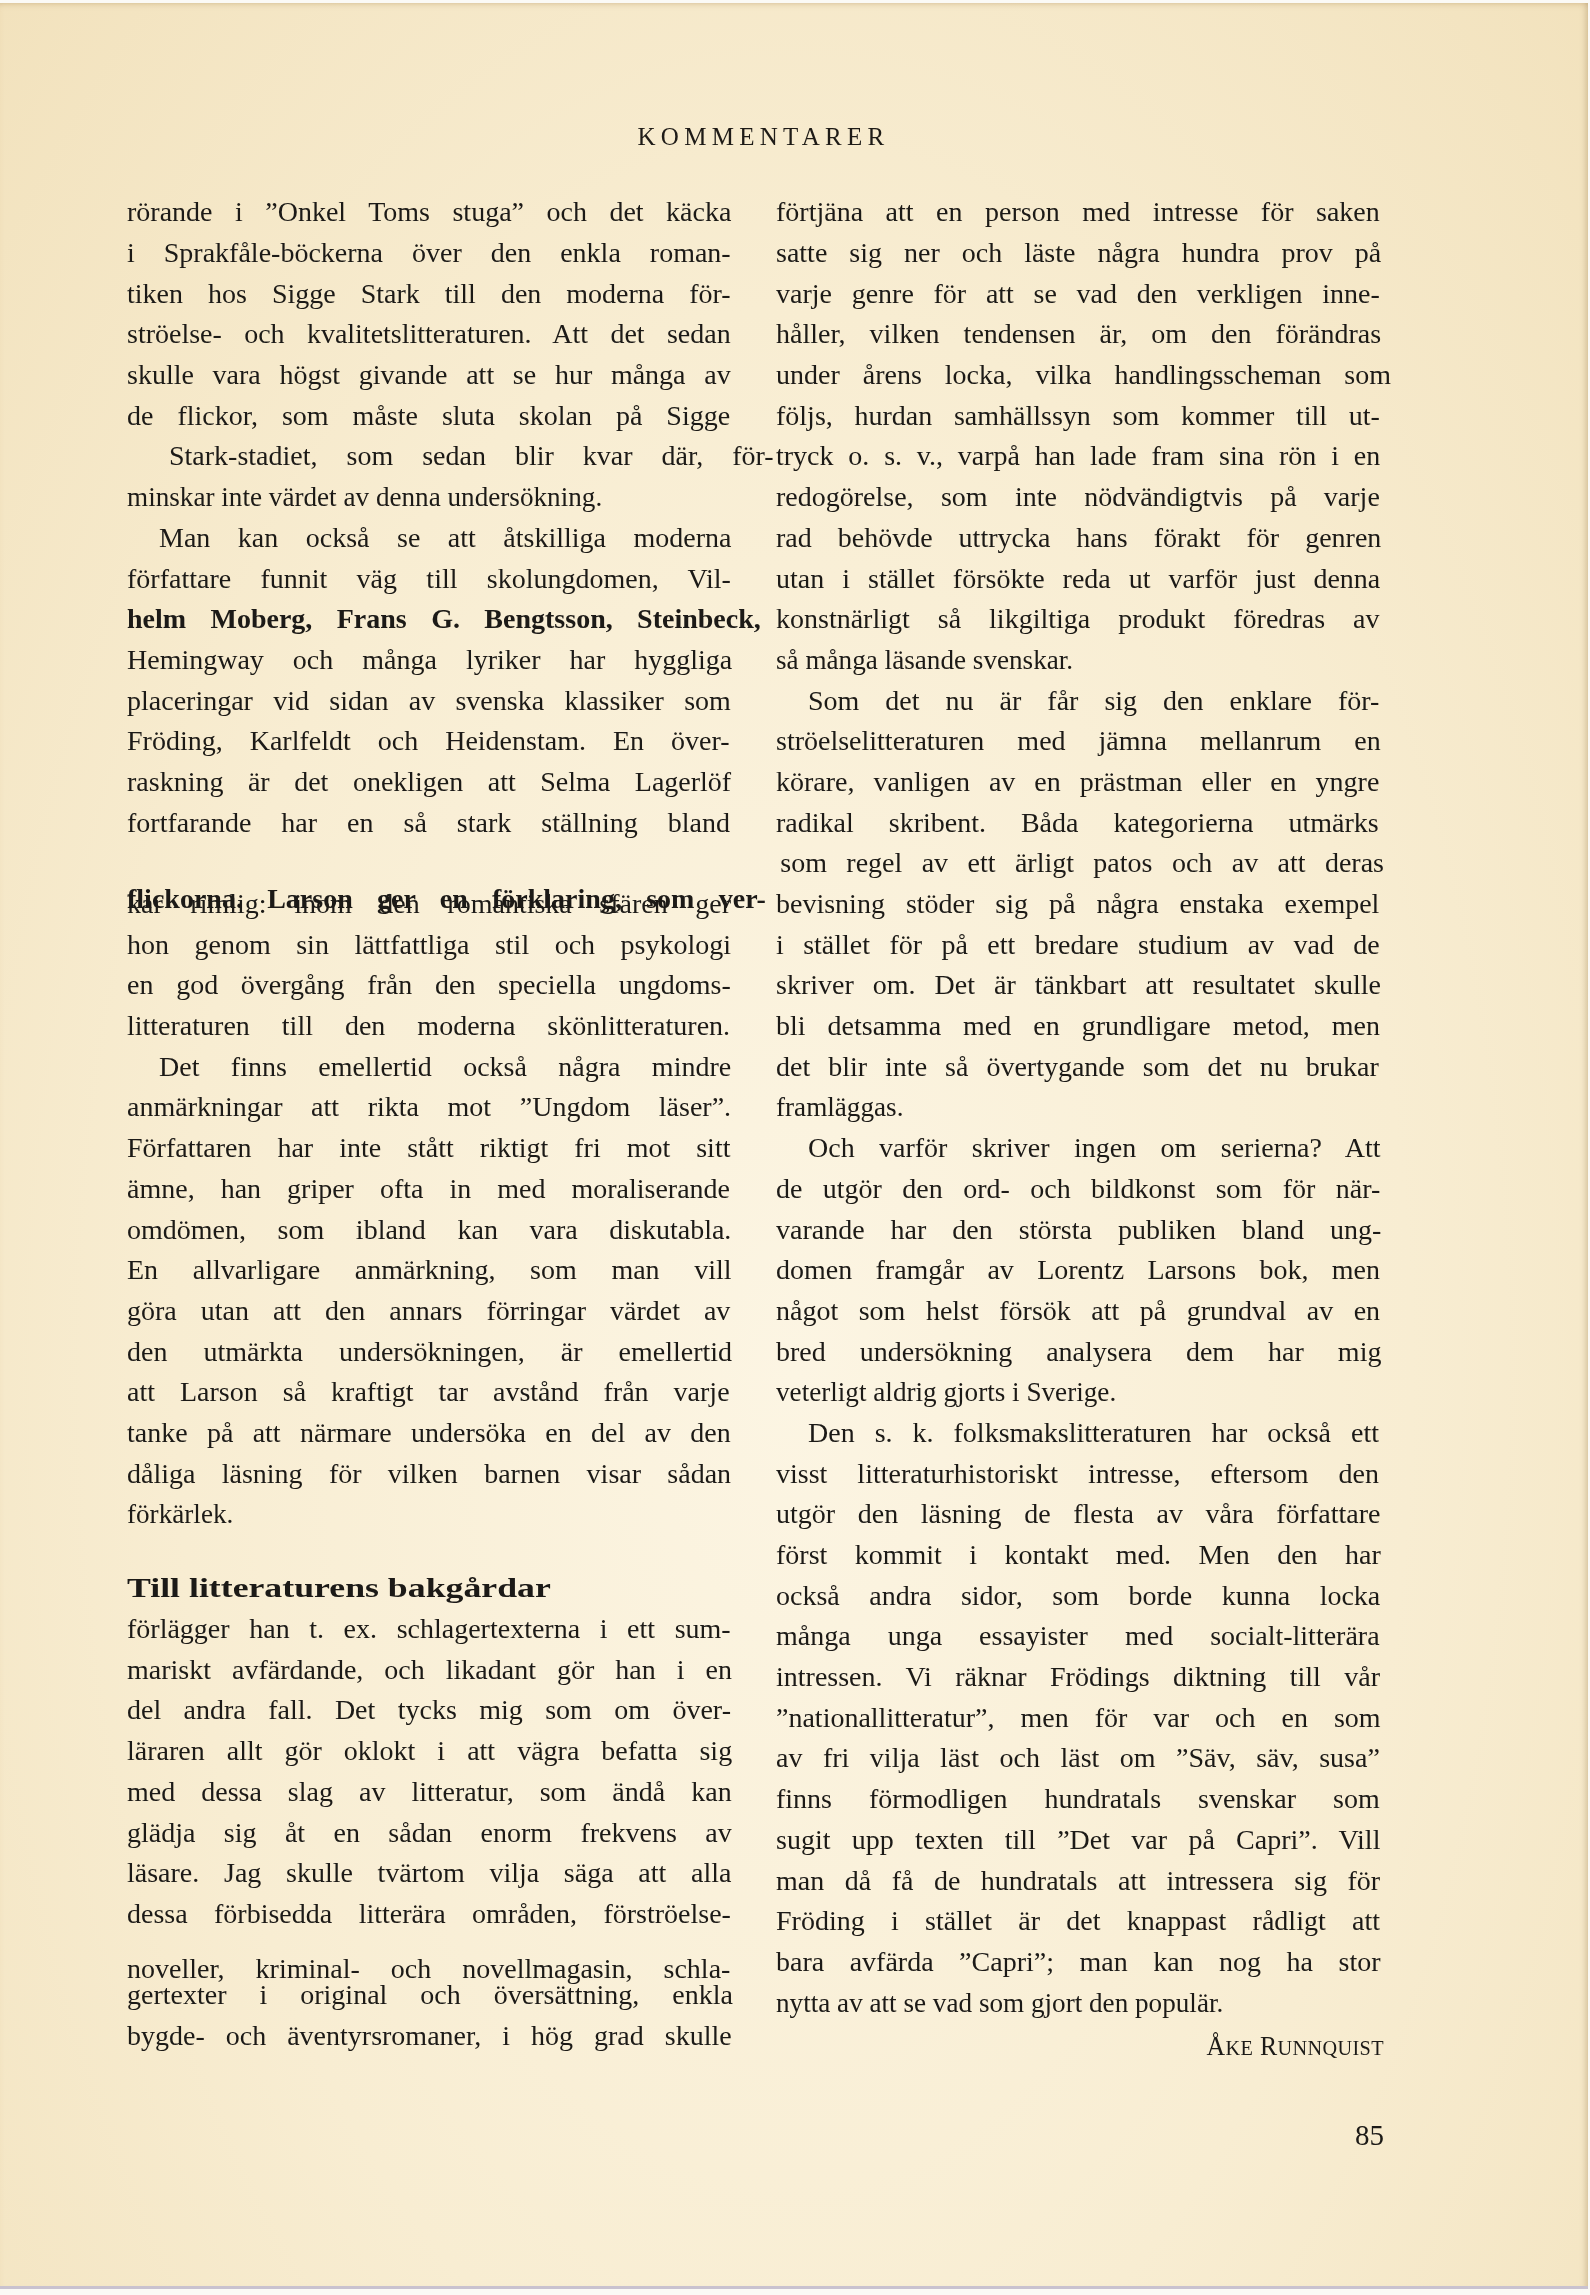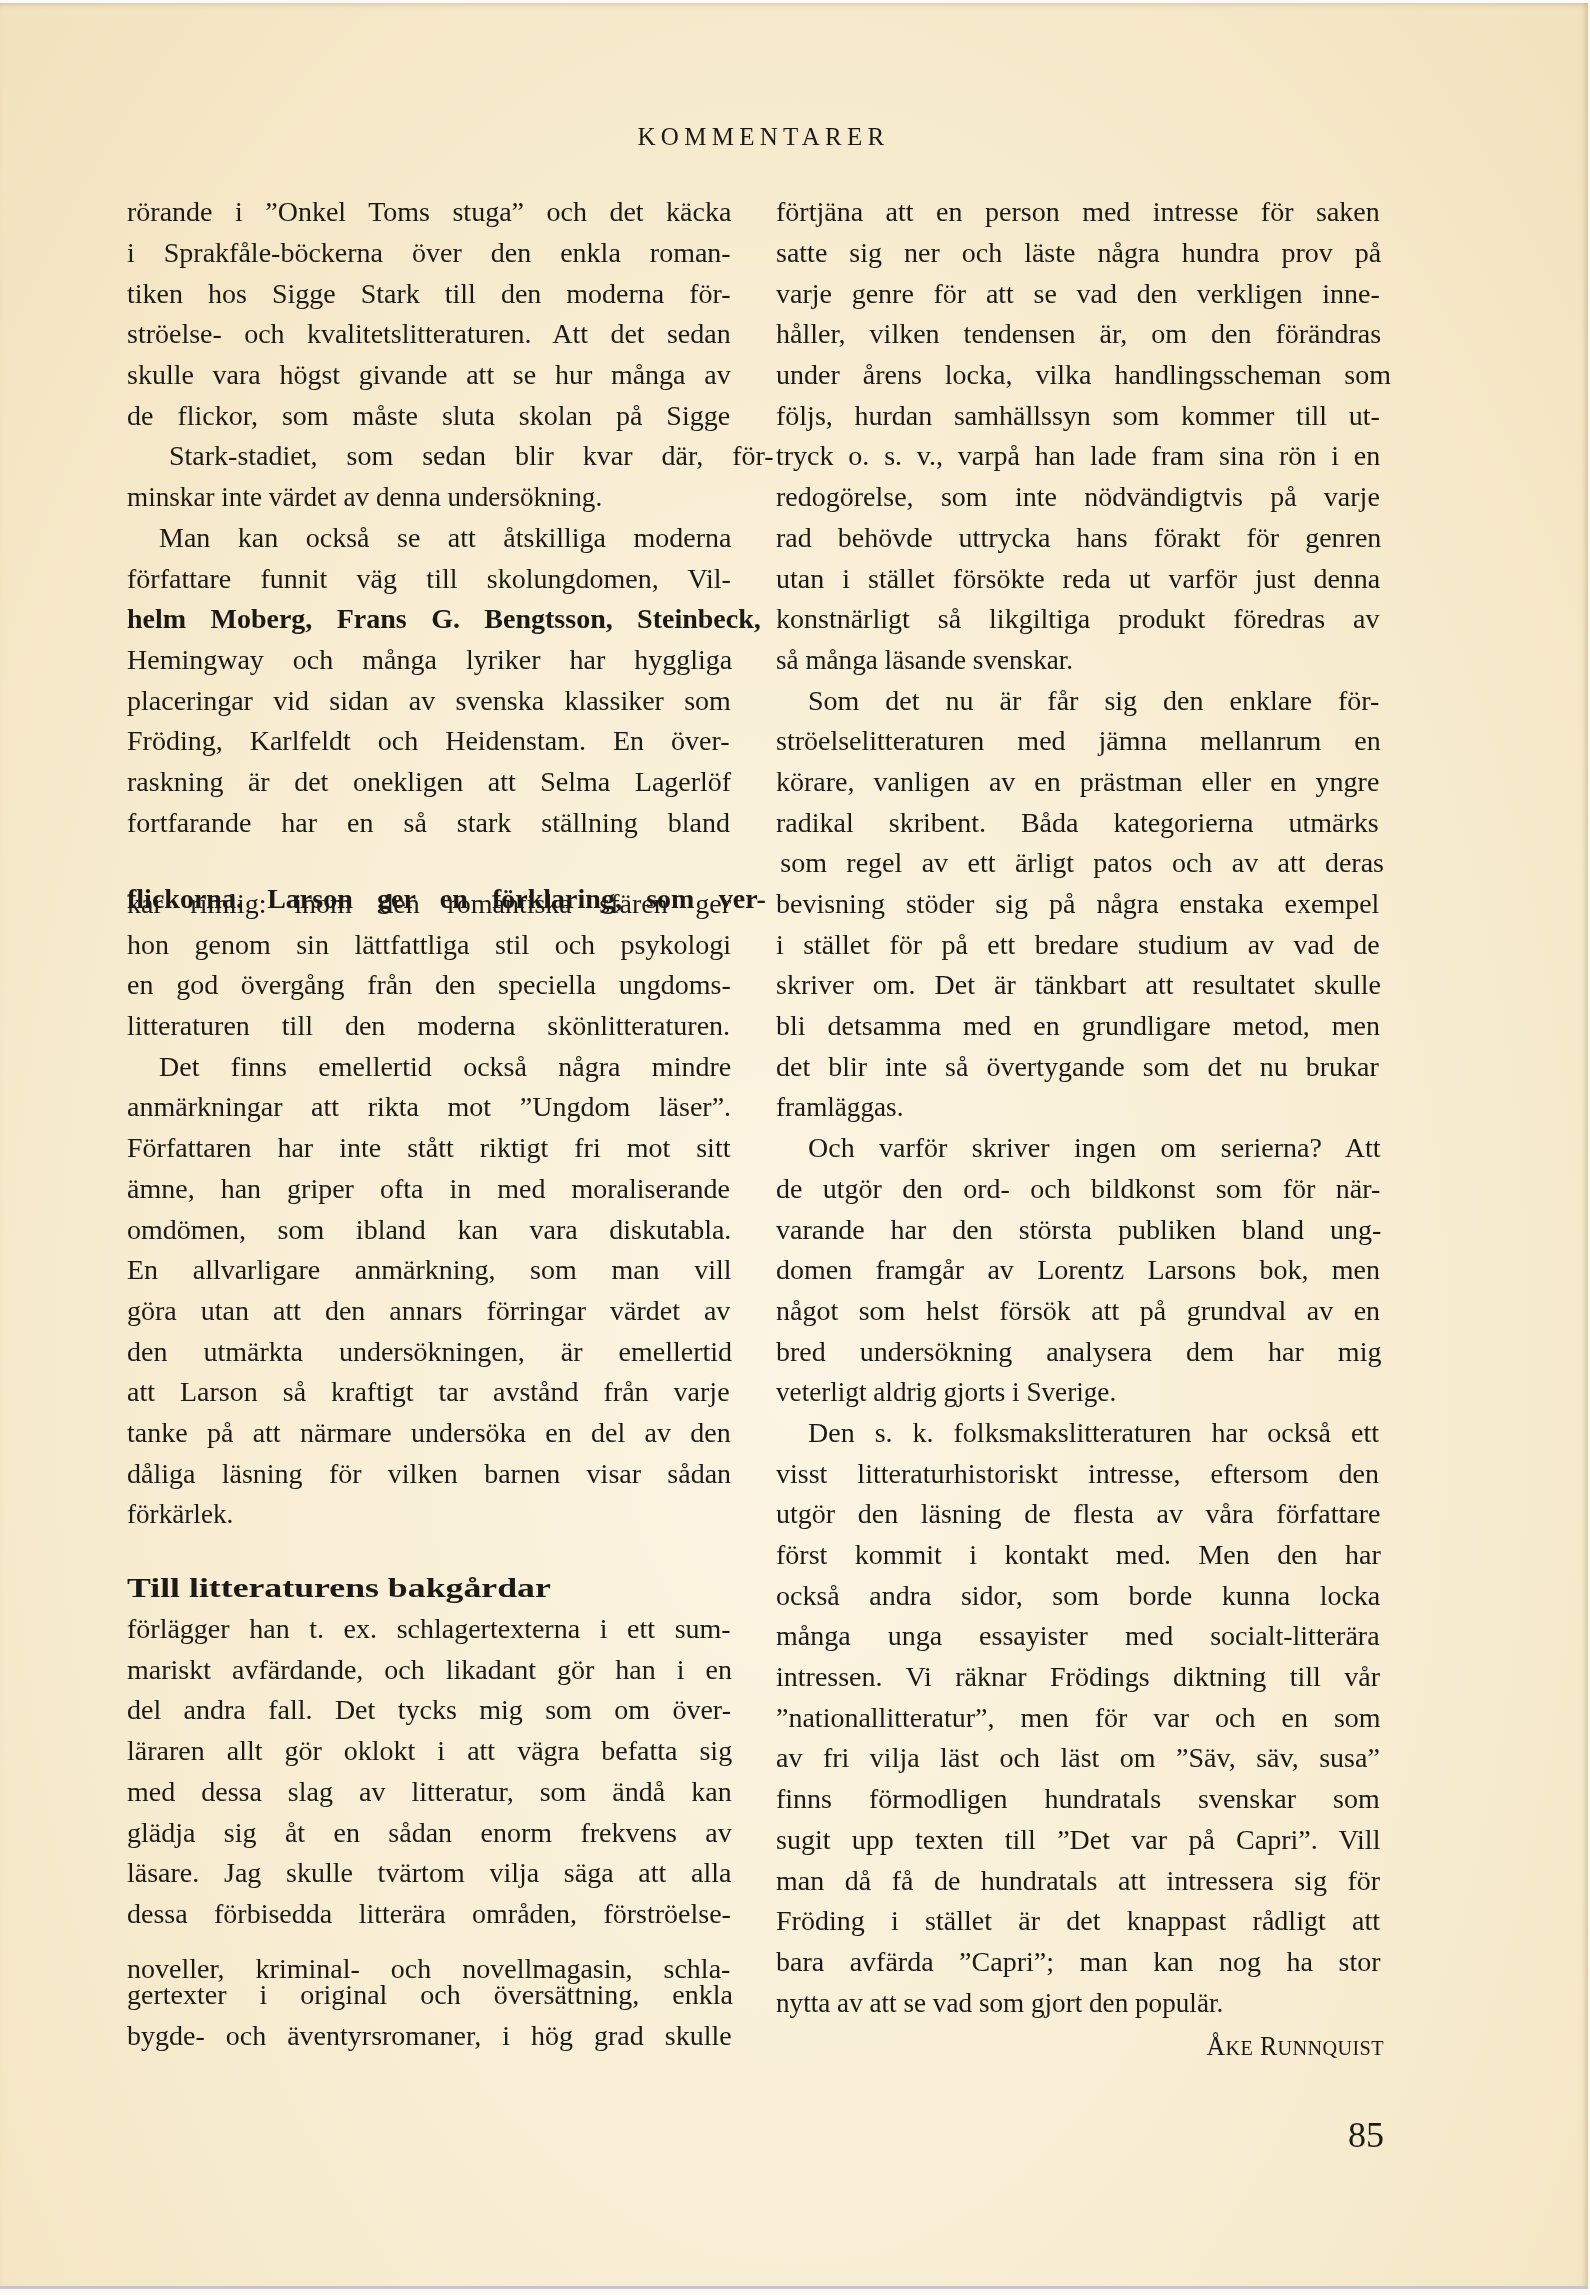--- a/index.html
+++ b/index.html
@@ -40,21 +40,21 @@
   .heading {
     position: absolute; left: 0; font-size: 28px; line-height: 40px;
     font-weight: bold; white-space: nowrap;
   }
   .signature {
     position: absolute; right: 0; font-size: 28px; line-height: 40px; white-space: nowrap;
     letter-spacing: 0.4px;
   }
   .signature .sc { font-size: 22px; }
   .page-number {
-    position: absolute; right: 0; font-size: 36px; line-height: 40px;
+    position: absolute; right: 0; font-size: 29px; line-height: 40px;
   }
 </style>
 </head>
 <body>
 
 <div class="page">
   <div class="running-head">KOMMENTARER</div>
 
   <div class="column col-left" id="col-left">
       <div class="line" style="top: 189px;"><span class="txt" style="word-spacing: 15.5px;">rörande i ”Onkel Toms stuga” och det käcka</span></div>

